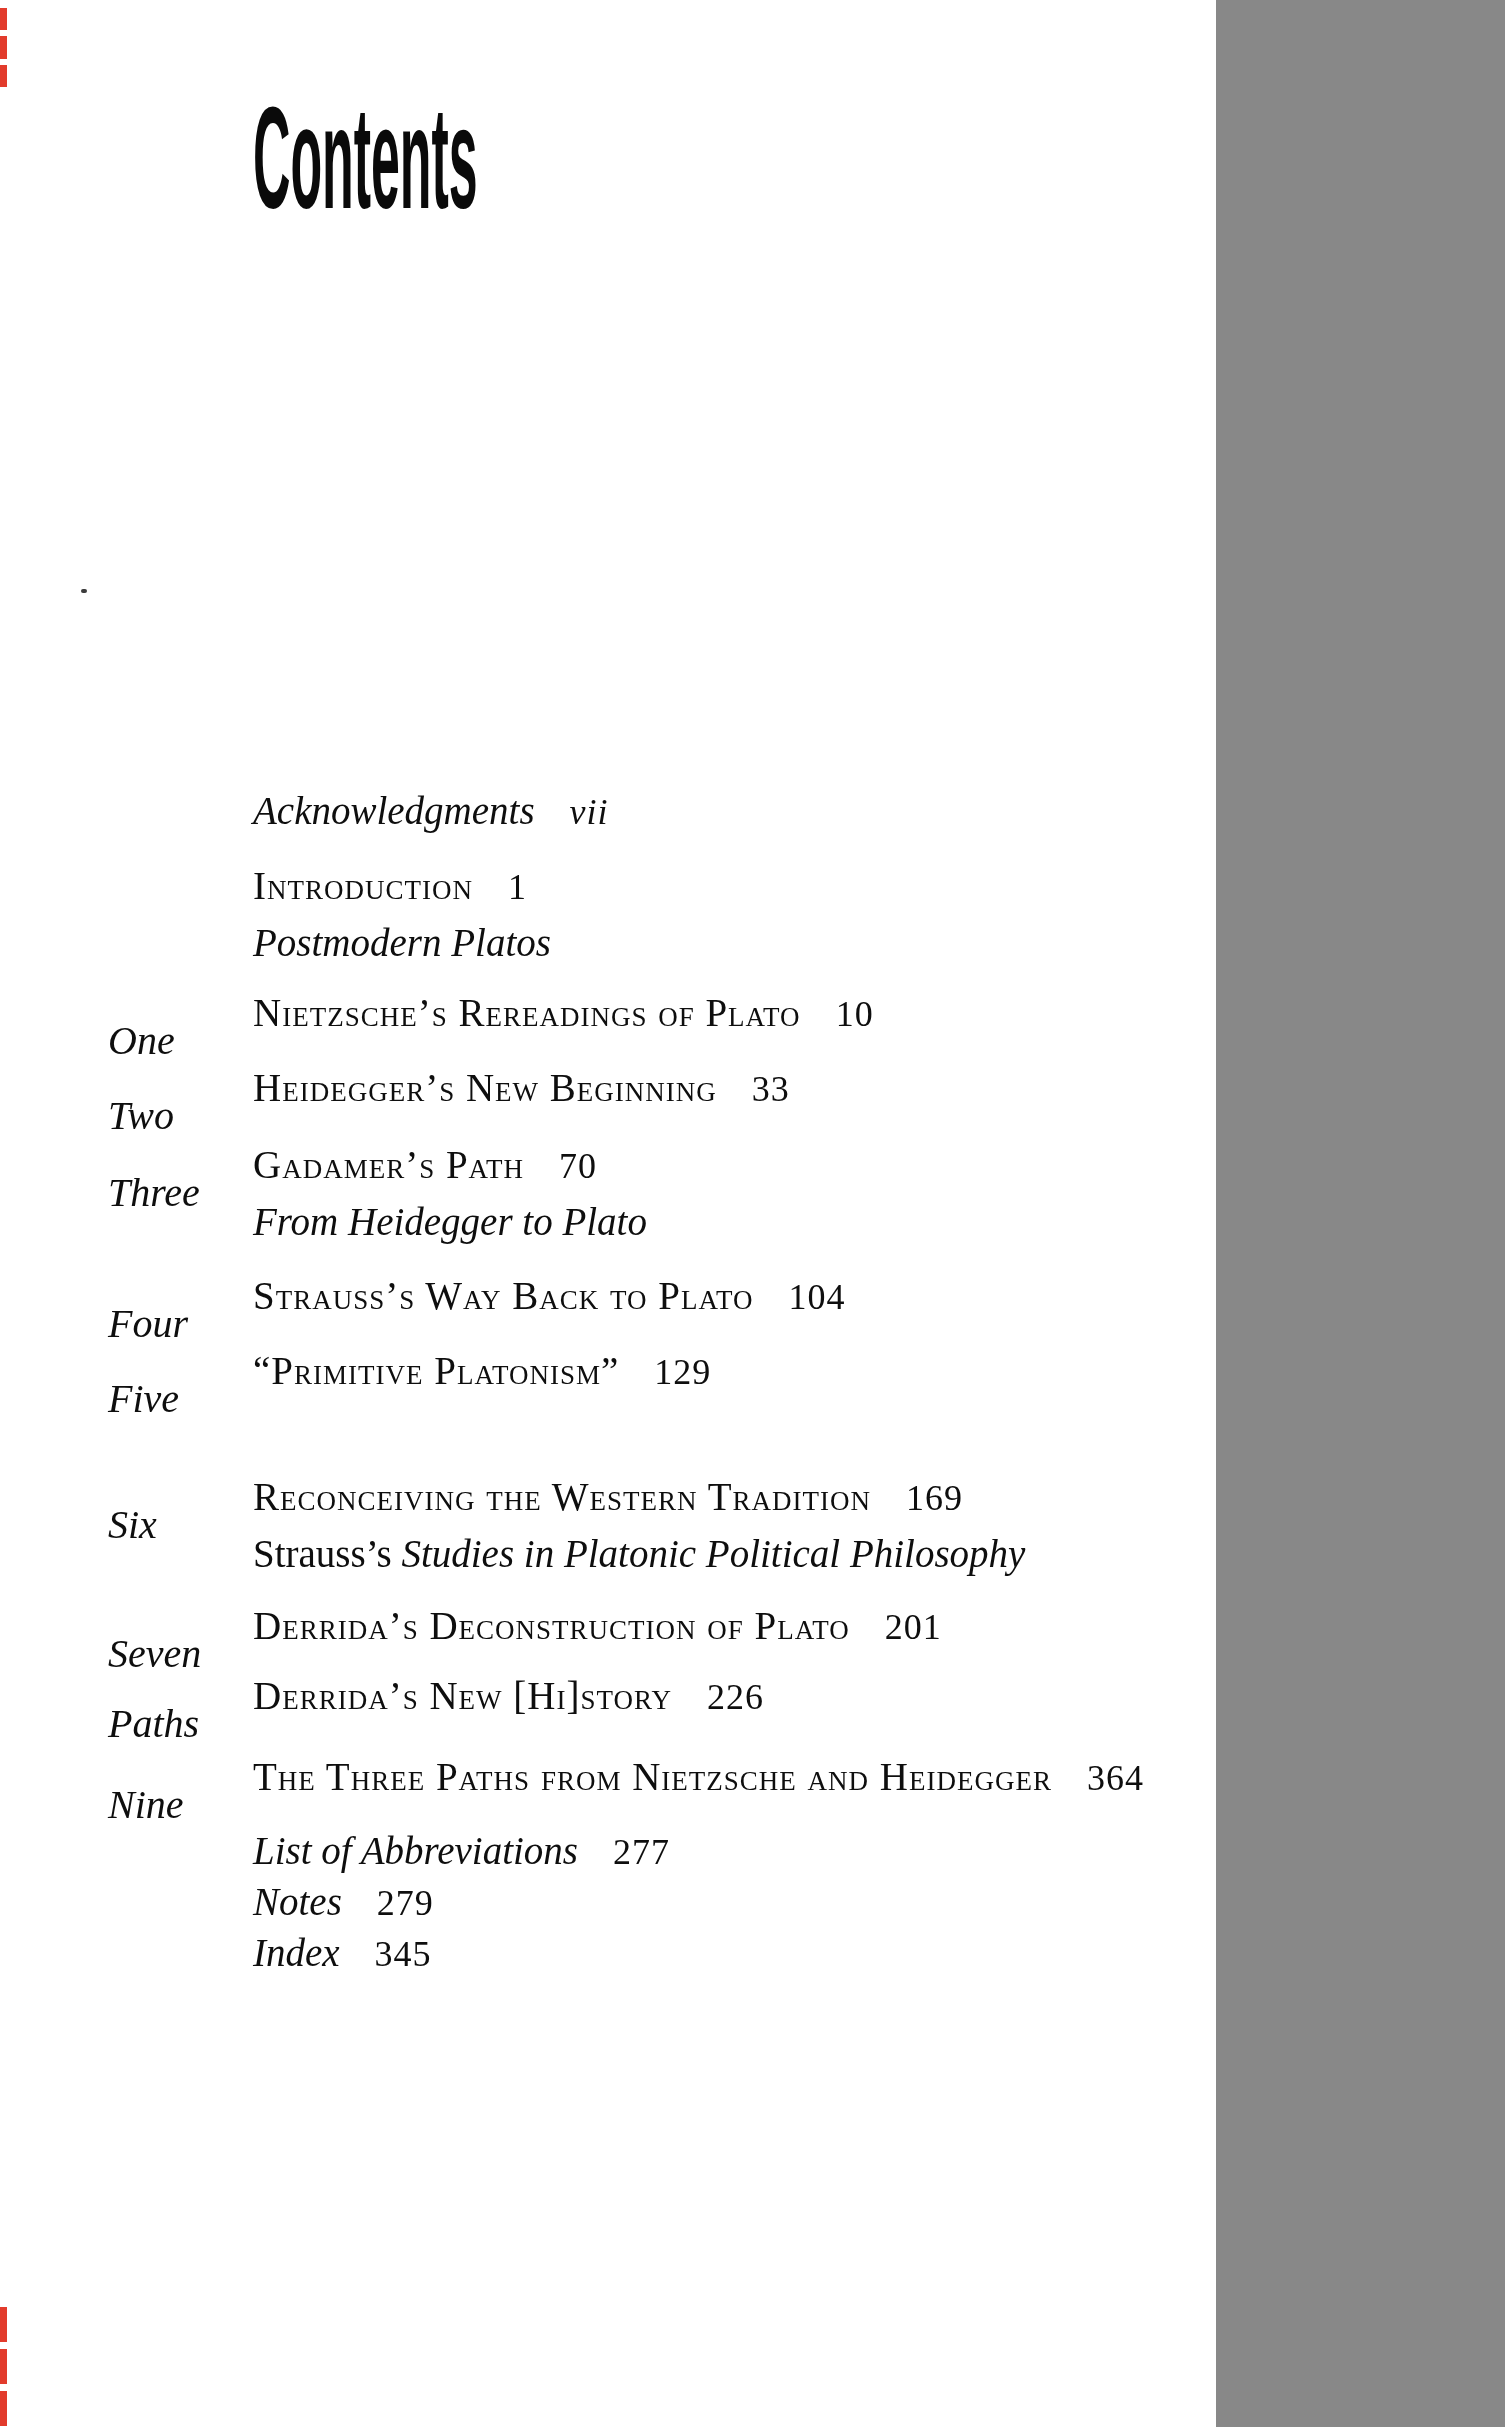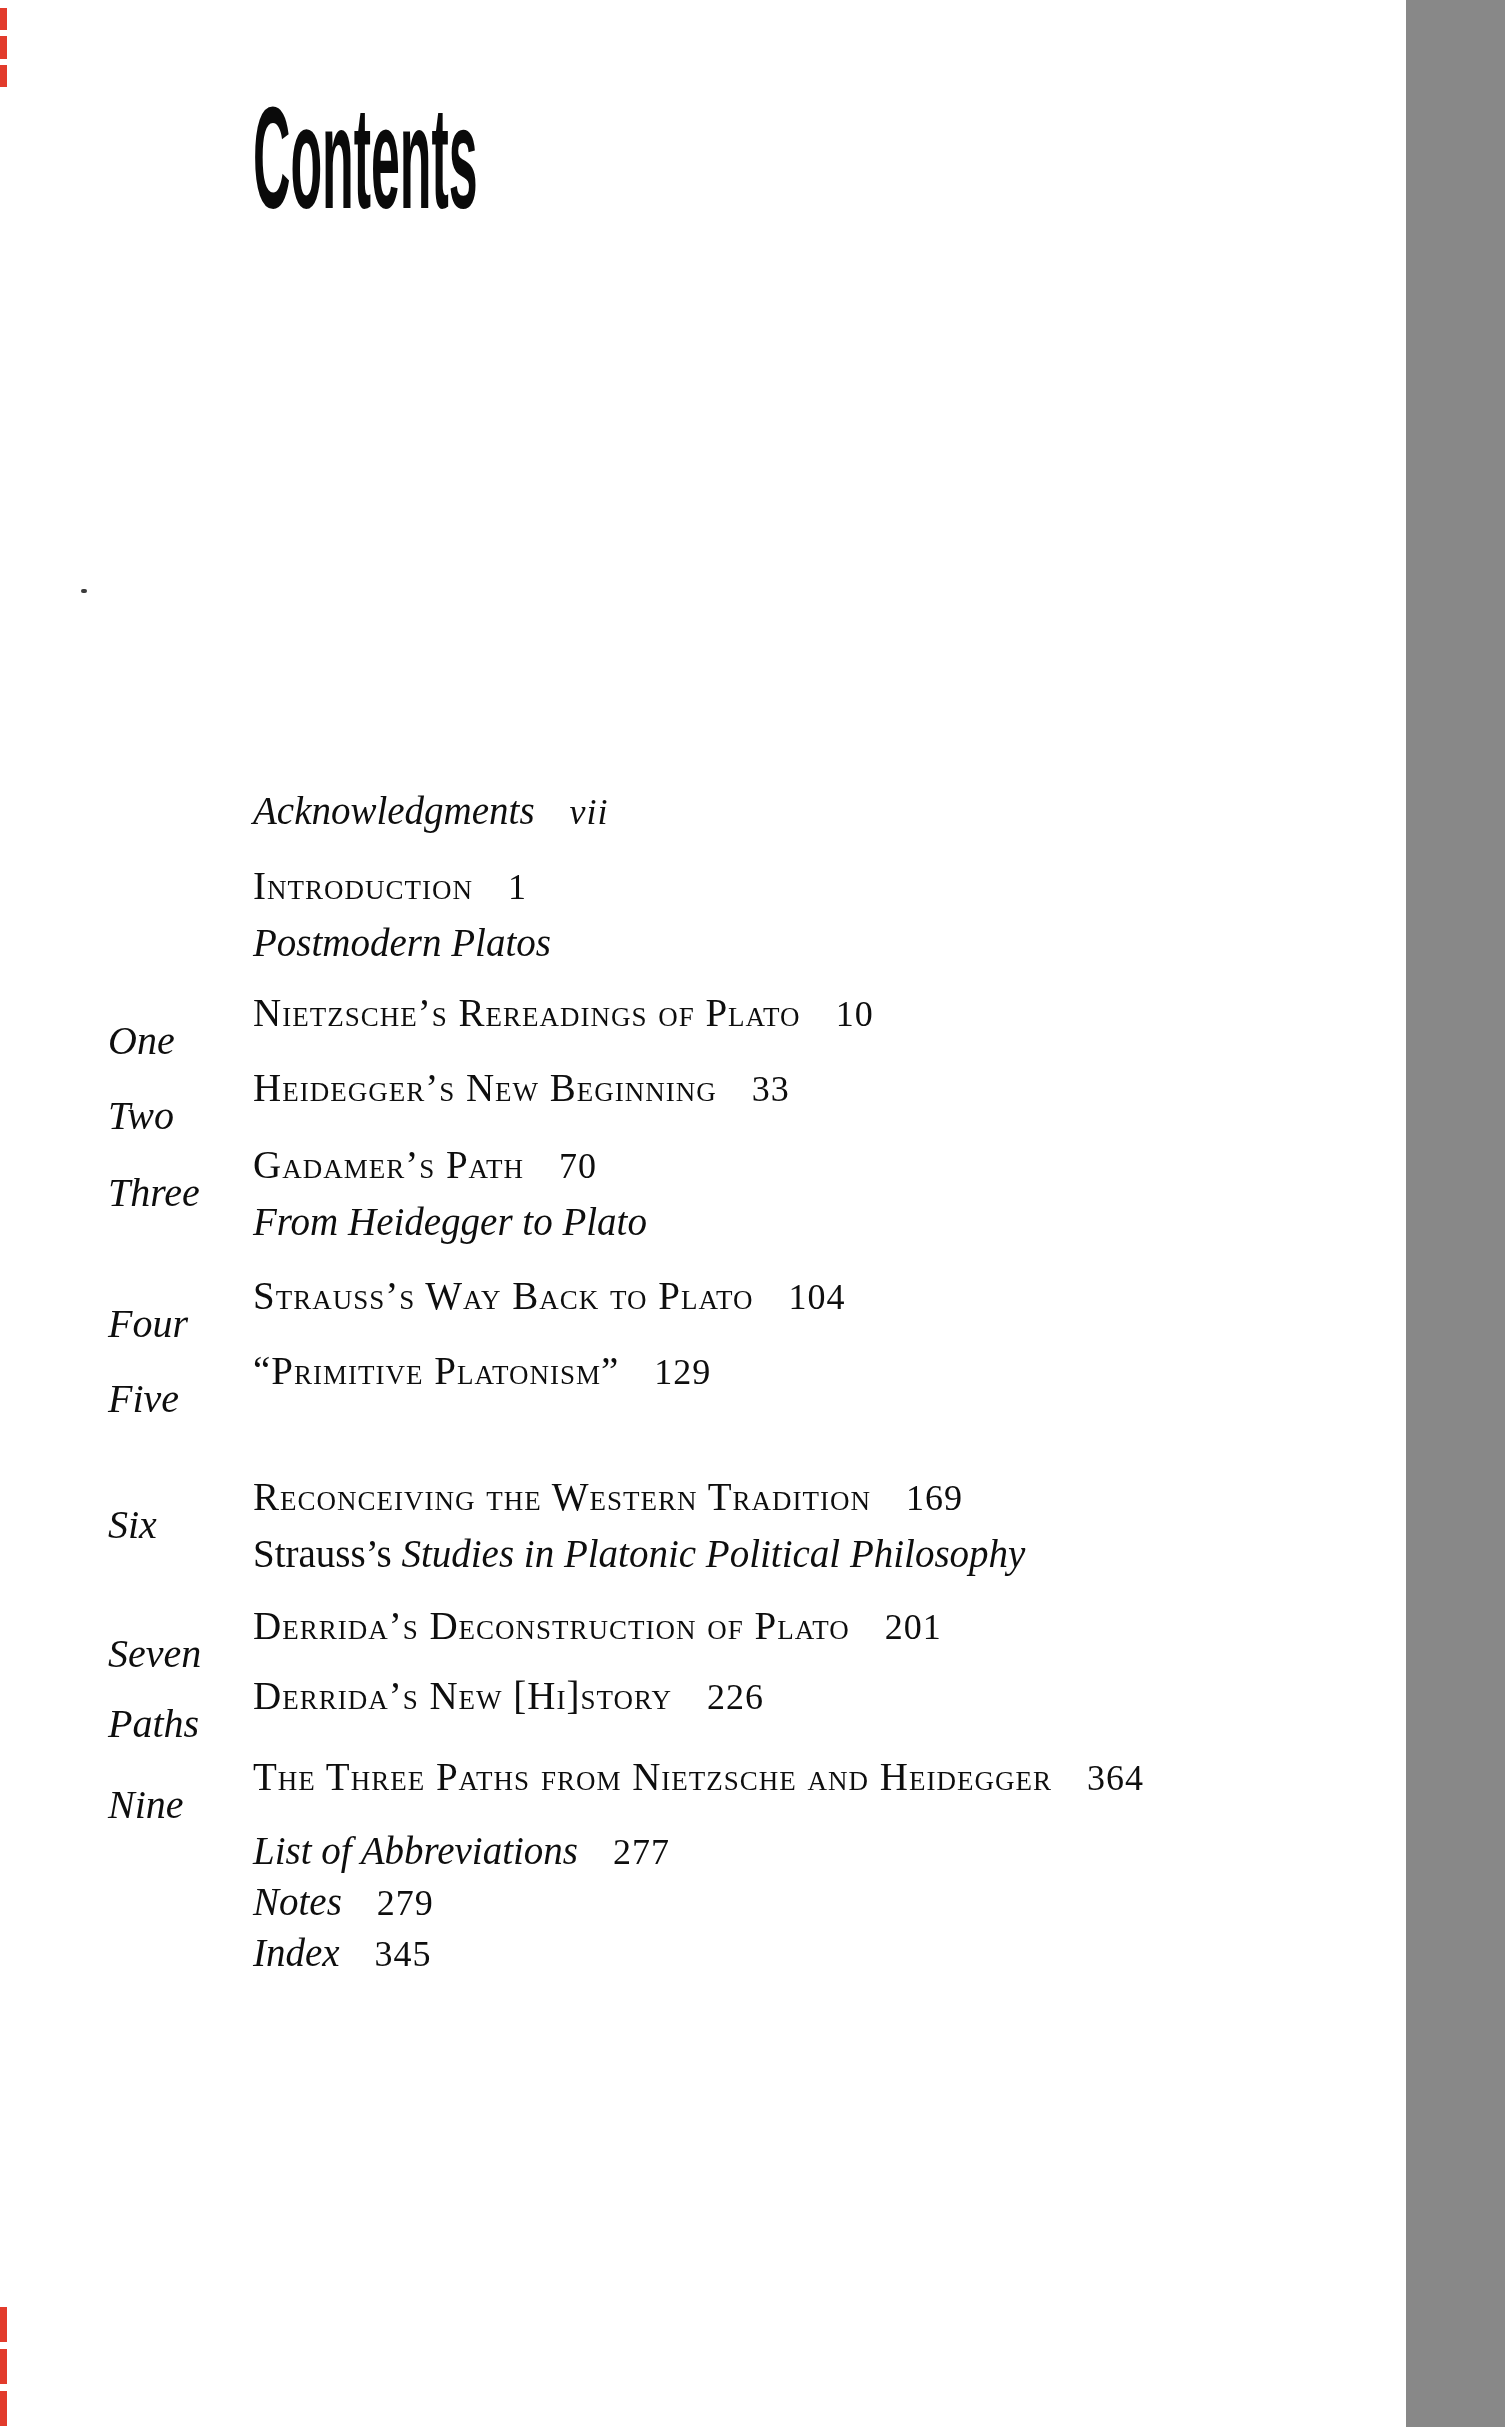--- a/index.html
+++ b/index.html
@@ -1,18 +1,18 @@
 <!DOCTYPE html>
 <html><head>
 <meta charset="utf-8">
 <style>
   html, body { margin: 0; padding: 0; background: #888; }
   .page {
     position: relative;
-    width: 1406px;
+    width: 1216px;
     height: 2428px;
     background: #ffffff;
     overflow: hidden;
     color: #0e0e0e;
     font-family: "Liberation Serif", serif;
   }
 
   
   .book-title {
     position: absolute;

